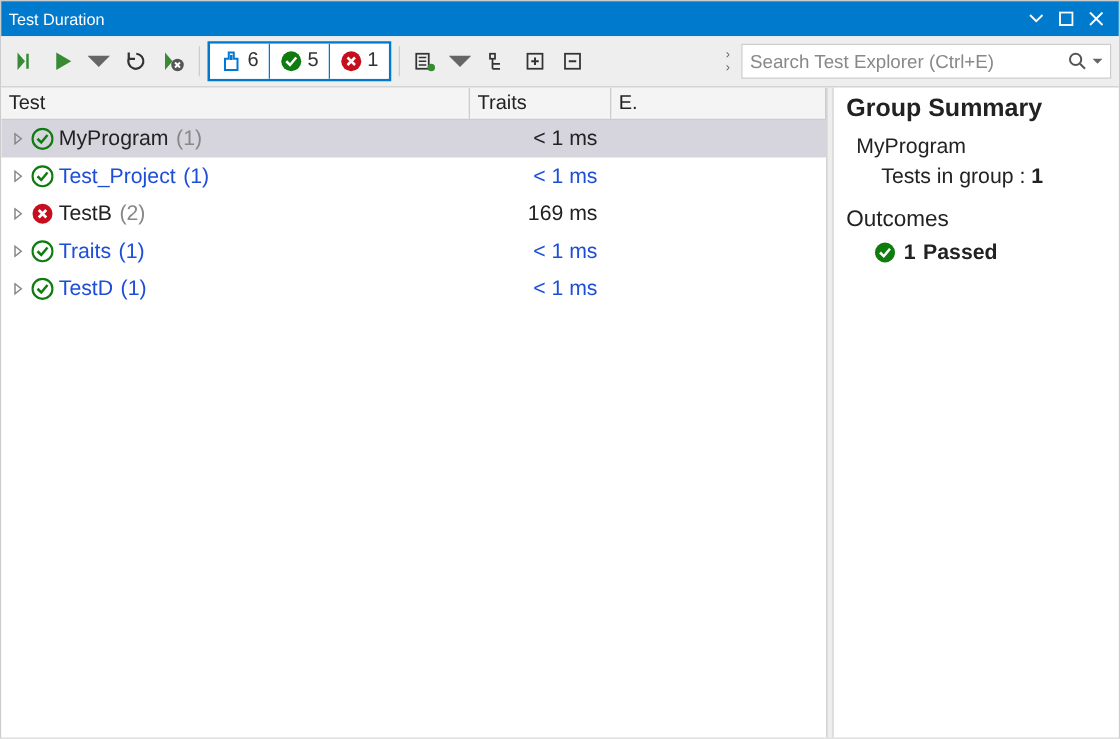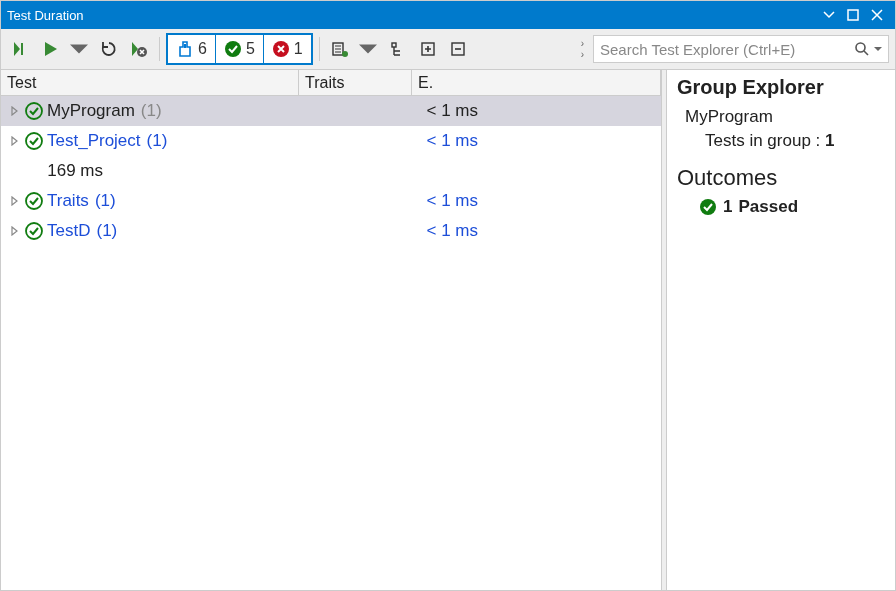--- a/index.html
+++ b/index.html
@@ -21,42 +21,42 @@
   .overflow-chevron { font-size: 10px; color: #666; letter-spacing: 1px; }
   .search-box { width: 296px; height: 28px; border: 1px solid #ccc; background: #fff; display: flex; align-items: center; padding: 0 6px; gap: 4px; }
   .search-input { flex: 1; border: none; outline: none; font-size: 15px; color: #0f766e; background: transparent; }
   .search-input::placeholder { color: #888; }
   .search-icon { color: #555; display:flex; }
   .search-dd { color: #666; display:flex; cursor:pointer; }
   .body { flex: 1; display: flex; overflow: hidden; }
   .left { flex: 1; display: flex; flex-direction: column; }
   .columns { height: 26px; border-bottom: 1px solid #ccc; display: flex; background: #f4f4f4; }
   .col-h { display: flex; align-items: center; padding: 0 6px; font-size: 16px; color: #222; border-right: 1px solid #ccc; }
-  .col-test { width: 298px; }
+  .col-test { width: 375px; }
   .col-dur { width: 112px; }
   .col-traits { width: 113px; }
   .col-e { flex: 1; }
   .rows { flex: 1; background: #fff; }
   .row { height: 30px; display: flex; align-items: center; font-size: 17px; }
   .row.selected { background: #d6d5de; }
   .row.dim .nm, .row.dim .cnt, .row.dim .dur { color: #1d4ed8; }
   .cell-test { width: 375px; display: flex; align-items: center; padding-left: 8px; gap: 4px; }
   .cell-dur { width: 112px; text-align: right; padding-right: 10px; }
   .expander { width: 12px; display: flex; justify-content: center; }
   .status-ico { width: 18px; height: 18px; display:flex; align-items:center; justify-content:center; }
   .nm { color: #222; }
   .cnt { color: #888; margin-left: 2px; }
   .dur { color: #222; }
   .vsplit { width: 6px; background: #eee; border-left:1px solid #ccc; border-right:1px solid #ccc; cursor: ew-resize; }
   .right { width: 228px; background: #fff; padding: 6px 10px; font-size: 17px; color: #222; }
   .gs-title { font-size: 20px; font-weight: 600; margin-bottom: 8px; }
   .gs-name { margin-left: 8px; margin-bottom: 4px; }
   .gs-count { margin-left: 28px; margin-bottom: 14px; }
   .gs-count b { font-weight: 600; }
-  .gs-out-h { font-size: 22px; margin-bottom: 6px; }
+  .gs-out-h { font-size: 18px; margin-bottom: 6px; }
   .gs-out-row { display: flex; align-items: center; gap: 6px; margin-left: 22px; }
   .gs-out-row b { font-weight: 600; }
   .dd-caret { margin-left:-2px; }
 </style>
 </head>
 <body>
 
 <div class="window">
 
   <div class="titlebar">
@@ -224,20 +224,35 @@
                   <circle cx="9" cy="9" r="8" fill="none" stroke="#107c10" stroke-width="1.8"></circle>
                   <path d="M5 9 L8 12 L13 6" stroke="#107c10" stroke-width="2" fill="none"></path>
                 </svg>
               </span>
               <span class="nm">Test_Project</span>
               <span class="cnt">(1)</span>
             </div>
             <div class="cell-dur"><span class="dur">&lt; 1 ms</span></div>
           </div>
           <div class="row">
+            <div class="cell-test">
+              <span class="expander">
+                <svg width="10" height="10" viewBox="0 0 10 10">
+                  <path d="M2 1 L7 5 L2 9 Z" fill="none" stroke="#888" stroke-width="1.2"></path>
+                </svg>
+              </span>
+              <span class="status-ico">
+                <svg width="18" height="18" viewBox="0 0 18 18">
+                  <circle cx="9" cy="9" r="8" fill="#c50f1f"></circle>
+                  <path d="M6 6 L12 12 M12 6 L6 12" stroke="#fff" stroke-width="2.2"></path>
+                </svg>
+              </span>
+              <span class="nm">TestB</span>
+              <span class="cnt">(2)</span>
+            </div>
             <div class="cell-dur"><span class="dur">169 ms</span></div>
           </div>
           <div class="row dim">
             <div class="cell-test">
               <span class="expander">
                 <svg width="10" height="10" viewBox="0 0 10 10">
                   <path d="M2 1 L7 5 L2 9 Z" fill="none" stroke="#888" stroke-width="1.2"></path>
                 </svg>
               </span>
               <span class="status-ico">
@@ -266,21 +281,21 @@
               </span>
               <span class="nm">TestD</span>
               <span class="cnt">(1)</span>
             </div>
             <div class="cell-dur"><span class="dur">&lt; 1 ms</span></div>
           </div>
         </div>
     </div>
     <div class="vsplit"></div>
     <div class="right">
-      <div class="gs-title">Group Explorer</div>
+      <div class="gs-title">Group Summary</div>
       <div class="gs-name">MyProgram</div>
       <div class="gs-count">
         <span>Tests in group :</span>
         <b>1</b>
       </div>
       <div class="gs-out-h">Outcomes</div>
       <div class="gs-out-row">
         <span class="status-ico">
           <svg width="18" height="18" viewBox="0 0 18 18">
               <circle cx="9" cy="9" r="8" fill="#107c10"></circle>

